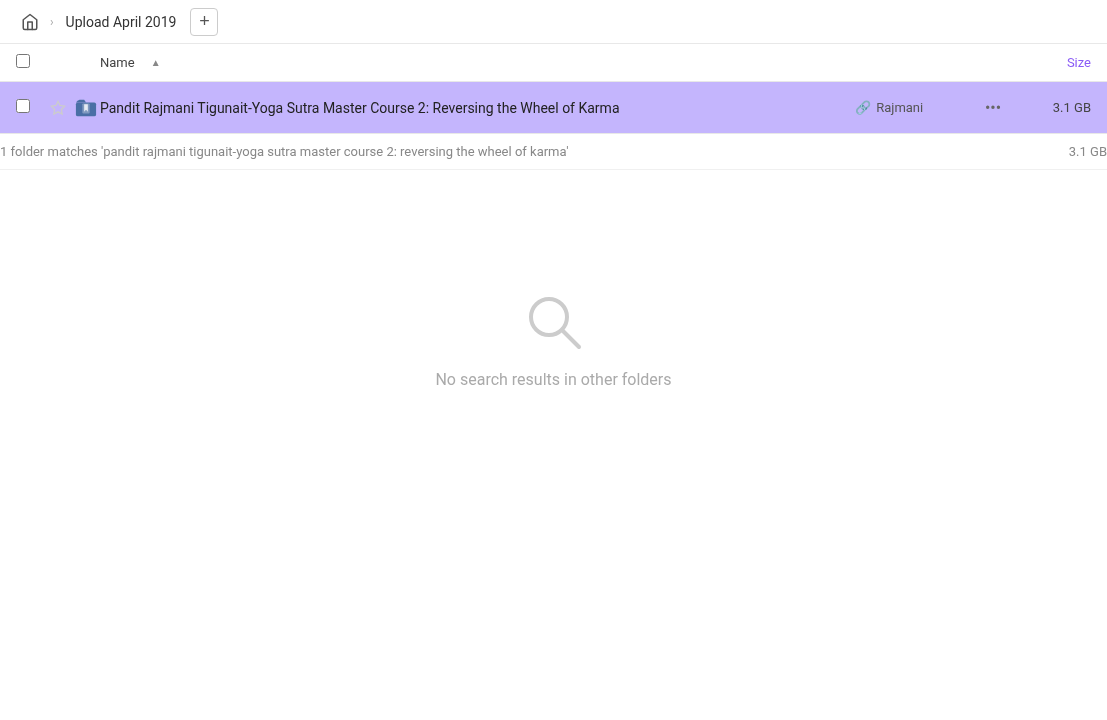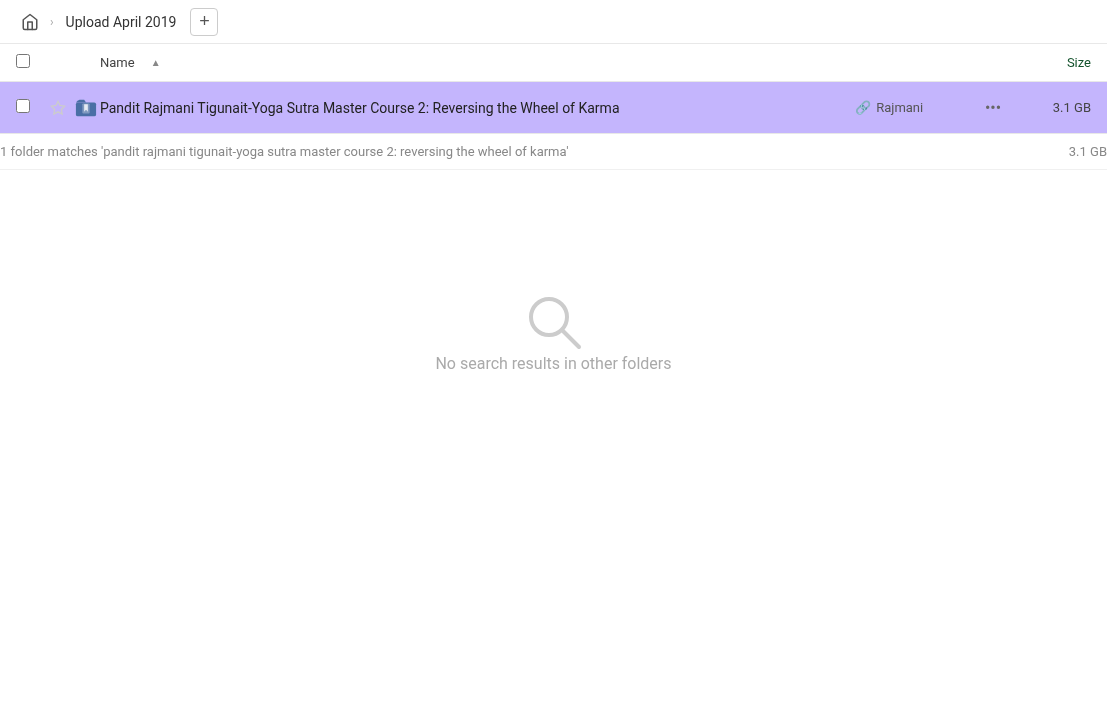--- a/index.html
+++ b/index.html
@@ -98,21 +98,21 @@
     }
     .col-more {
       width: 36px;
       flex-shrink: 0;
     }
     .col-size {
       width: 80px;
       flex-shrink: 0;
       text-align: right;
       font-size: 13px;
-      color: #14532d;
+      color: #8b5cf6;
     }
 
     
     .file-row {
       display: flex;
       align-items: center;
       padding: 0 16px;
       height: 52px;
       border-bottom: 1px solid #e8e8e8;
       background: #c4b5fd;
@@ -189,20 +189,21 @@
       color: #888;
     }
 
     
     .empty-state {
       display: flex;
       flex-direction: column;
       align-items: center;
       justify-content: center;
       margin-top: 120px;
+      gap: 16px;
     }
     .search-icon-large {
       width: 64px;
       height: 64px;
       color: #ccc;
     }
     .empty-text {
       color: #aaa;
       font-size: 16px;
     }

